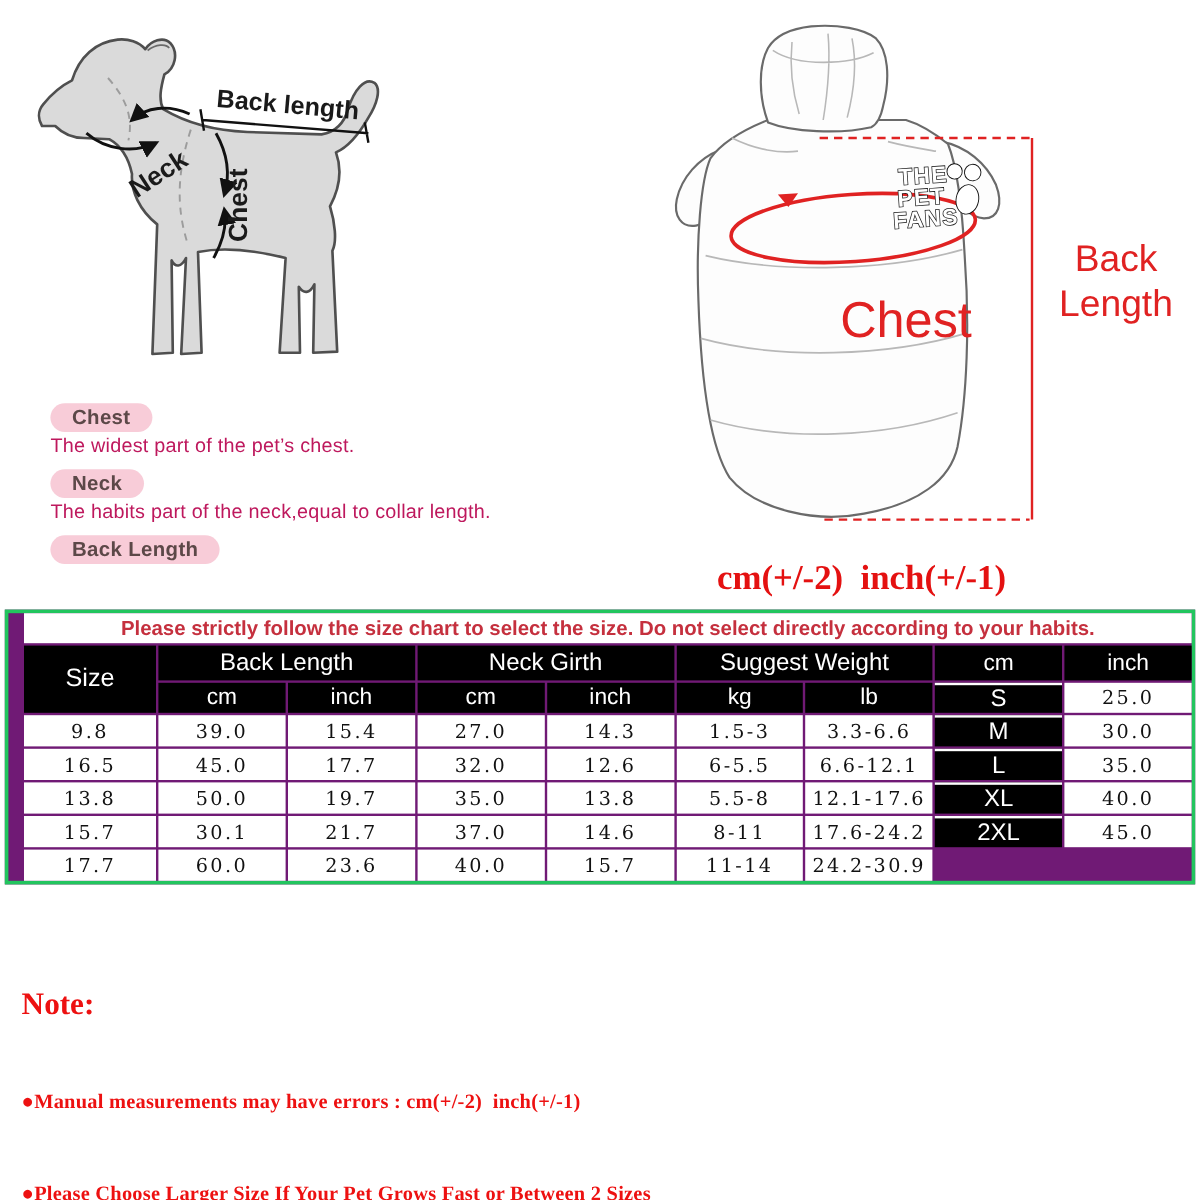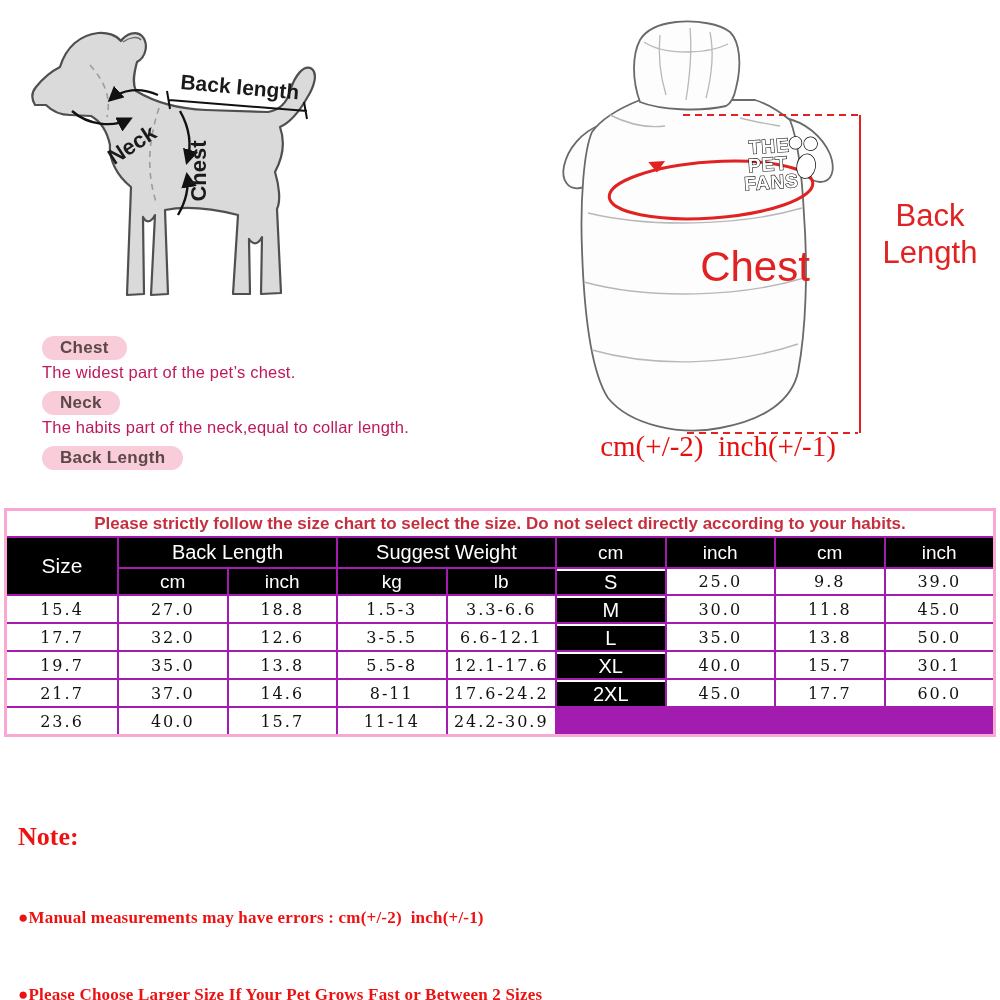--- a/index.html
+++ b/index.html
@@ -7,29 +7,29 @@
           font-family:"Liberation Sans",sans-serif;}
 
   
   .defs{position:absolute;left:42px;top:336px;width:470px;}
   .def-group{margin-bottom:9px;}
   .def-pill{display:inline-block;background:#f8ccd8;color:#5c4848;font-weight:bold;
             font-size:17px;padding:2px 18px;border-radius:13px;letter-spacing:.3px;}
   .def-text{color:#be185d;font-size:16.5px;margin:3px 0 0 0;letter-spacing:.2px;}
 
   
-  .tolerance{position:absolute;left:553px;top:430px;width:330px;text-align:center;
-             font-family:"Liberation Serif",serif;font-weight:normal;font-size:29px;
+  .tolerance{position:absolute;left:553px;top:466px;width:330px;text-align:center;
+             font-family:"Liberation Serif",serif;font-weight:bold;font-size:29px;
              color:#e41111;white-space:pre-wrap;}
 
   
   .size-table{position:absolute;left:4px;top:508px;width:992px;
               display:grid;grid-template-columns:110px repeat(8,1fr);
               grid-template-rows:25px 29px 25px repeat(5,26px);
-              gap:2px;background:#a21caf;border:3px solid #f9a8d4;box-sizing:border-box;}
+              gap:2px;background:#701a75;border:3px solid #22c55e;box-sizing:border-box;padding-left:13px;}
   .cell{background:#fff;display:flex;align-items:center;justify-content:center;}
   .banner{grid-column:1/-1;color:#c5303e;font-weight:bold;font-size:17px;}
   .dark{background:#000;color:#fff;}
   .size-head{grid-row:2/4;grid-column:1;font-size:21px;}
   .group{font-size:20px;}
   .sub{font-size:19px;}
   .size-lbl{border-top:2px solid #fff;font-size:20px;}
   .val{font-family:"DejaVu Serif",serif;font-size:16px;letter-spacing:2px;color:#111;}
 
   
@@ -135,49 +135,50 @@
     <text x="390" y="263" text-anchor="middle" font-size="31" fill="#e02222">Length</text>
   </svg>
 
   <div class="tolerance">cm(+/-2)  inch(+/-1)</div>
 
   <div class="size-table">
     <div class="cell banner">Please strictly follow the size chart to select the size. Do not select directly according to your habits.</div>
 
     <div class="cell dark size-head">Size</div>
     <div class="cell dark group" style="grid-column:span 2">Back Length</div>
+    <div class="cell dark group" style="grid-column:span 2">Neck Girth</div>
     <div class="cell dark group" style="grid-column:span 2">Suggest Weight</div>
 
     <div class="cell dark sub">cm</div>
     <div class="cell dark sub">inch</div>
     <div class="cell dark sub">cm</div>
     <div class="cell dark sub">inch</div>
     <div class="cell dark sub">cm</div>
     <div class="cell dark sub">inch</div>
     <div class="cell dark sub">kg</div>
     <div class="cell dark sub">lb</div>
 
     <div class="cell dark size-lbl">S</div>
     <div class="cell val">25.0</div>
     <div class="cell val">9.8</div>
     <div class="cell val">39.0</div>
     <div class="cell val">15.4</div>
     <div class="cell val">27.0</div>
-    <div class="cell val">18.8</div>
+    <div class="cell val">14.3</div>
     <div class="cell val">1.5-3</div>
     <div class="cell val">3.3-6.6</div>
 
     <div class="cell dark size-lbl">M</div>
     <div class="cell val">30.0</div>
-    <div class="cell val">11.8</div>
+    <div class="cell val">16.5</div>
     <div class="cell val">45.0</div>
     <div class="cell val">17.7</div>
     <div class="cell val">32.0</div>
     <div class="cell val">12.6</div>
-    <div class="cell val">3-5.5</div>
+    <div class="cell val">6-5.5</div>
     <div class="cell val">6.6-12.1</div>
 
     <div class="cell dark size-lbl">L</div>
     <div class="cell val">35.0</div>
     <div class="cell val">13.8</div>
     <div class="cell val">50.0</div>
     <div class="cell val">19.7</div>
     <div class="cell val">35.0</div>
     <div class="cell val">13.8</div>
     <div class="cell val">5.5-8</div>

